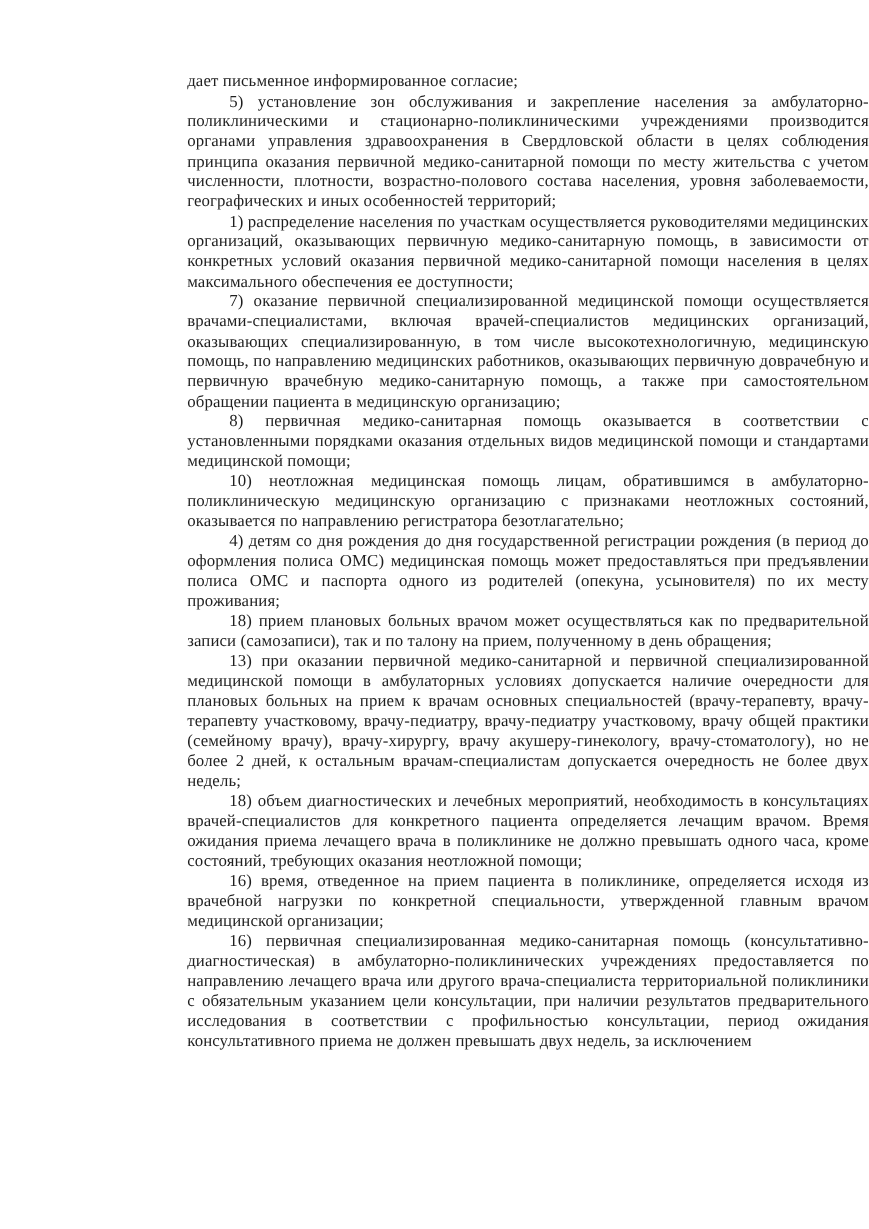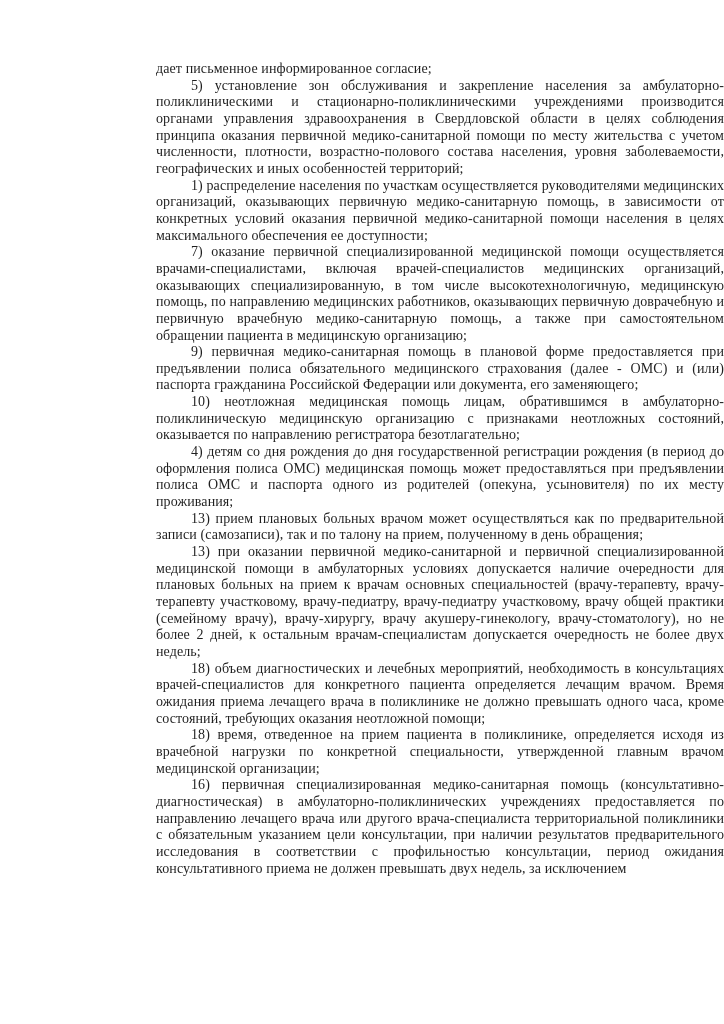--- a/index.html
+++ b/index.html
@@ -42,22 +42,22 @@
 </head>
 <body>
 
 <div class="page" style="background: rgb(255, 255, 255);">
   <div class="text-block" style="color: rgb(31, 31, 31);">
 
   <p class="para">дает письменное информированное согласие;</p>
       <p class="para indent">5) установление зон обслуживания и закрепление населения за амбулаторно-поликлиническими и стационарно-поликлиническими учреждениями производится органами управления здравоохранения в Свердловской области в целях соблюдения принципа оказания первичной медико-санитарной помощи по месту жительства с учетом численности, плотности, возрастно-полового состава населения, уровня заболеваемости, географических и иных особенностей территорий;</p>
       <p class="para indent">1) распределение населения по участкам осуществляется руководителями медицинских организаций, оказывающих первичную медико-санитарную помощь, в зависимости от конкретных условий оказания первичной медико-санитарной помощи населения в целях максимального обеспечения ее доступности;</p>
       <p class="para indent">7) оказание первичной специализированной медицинской помощи осуществляется врачами-специалистами, включая врачей-специалистов медицинских организаций, оказывающих специализированную, в том числе высокотехнологичную, медицинскую помощь, по направлению медицинских работников, оказывающих первичную доврачебную и первичную врачебную медико-санитарную помощь, а также при самостоятельном обращении пациента в медицинскую организацию;</p>
-      <p class="para indent">9) первичная медико-санитарная помощь в плановой форме предоставляется при предъявлении полиса обязательного медицинского страхования (далее - ОМС) и (или) паспорта гражданина Российской Федерации или документа, его заменяющего;</p>
+      <p class="para indent">8) первичная медико-санитарная помощь оказывается в соответствии с установленными порядками оказания отдельных видов медицинской помощи и стандартами медицинской помощи;</p>
       <p class="para indent">10) неотложная медицинская помощь лицам, обратившимся в амбулаторно-поликлиническую медицинскую организацию с признаками неотложных состояний, оказывается по направлению регистратора безотлагательно;</p>
       <p class="para indent">4) детям со дня рождения до дня государственной регистрации рождения (в период до оформления полиса ОМС) медицинская помощь может предоставляться при предъявлении полиса ОМС и паспорта одного из родителей (опекуна, усыновителя) по их месту проживания;</p>
-      <p class="para indent">13) прием плановых больных врачом может осуществляться как по предварительной записи (самозаписи), так и по талону на прием, полученному в день обращения;</p>
+      <p class="para indent">18) прием плановых больных врачом может осуществляться как по предварительной записи (самозаписи), так и по талону на прием, полученному в день обращения;</p>
       <p class="para indent">13) при оказании первичной медико-санитарной и первичной специализированной медицинской помощи в амбулаторных условиях допускается наличие очередности для плановых больных на прием к врачам основных специальностей (врачу-терапевту, врачу-терапевту участковому, врачу-педиатру, врачу-педиатру участковому, врачу общей практики (семейному врачу), врачу-хирургу, врачу акушеру-гинекологу, врачу-стоматологу), но не более 2 дней, к остальным врачам-специалистам допускается очередность не более двух недель;</p>
       <p class="para indent">18) объем диагностических и лечебных мероприятий, необходимость в консультациях врачей-специалистов для конкретного пациента определяется лечащим врачом. Время ожидания приема лечащего врача в поликлинике не должно превышать одного часа, кроме состояний, требующих оказания неотложной помощи;</p>
-      <p class="para indent">18) время, отведенное на прием пациента в поликлинике, определяется исходя из врачебной нагрузки по конкретной специальности, утвержденной главным врачом медицинской организации;</p>
+      <p class="para indent">16) время, отведенное на прием пациента в поликлинике, определяется исходя из врачебной нагрузки по конкретной специальности, утвержденной главным врачом медицинской организации;</p>
       <p class="para indent">16) первичная специализированная медико-санитарная помощь (консультативно-диагностическая) в амбулаторно-поликлинических учреждениях предоставляется по направлению лечащего врача или другого врача-специалиста территориальной поликлиники с обязательным указанием цели консультации, при наличии результатов предварительного исследования в соответствии с профильностью консультации, период ожидания консультативного приема не должен превышать двух недель, за исключением</p>
     </div>
 </div>
 
 </body></html>

